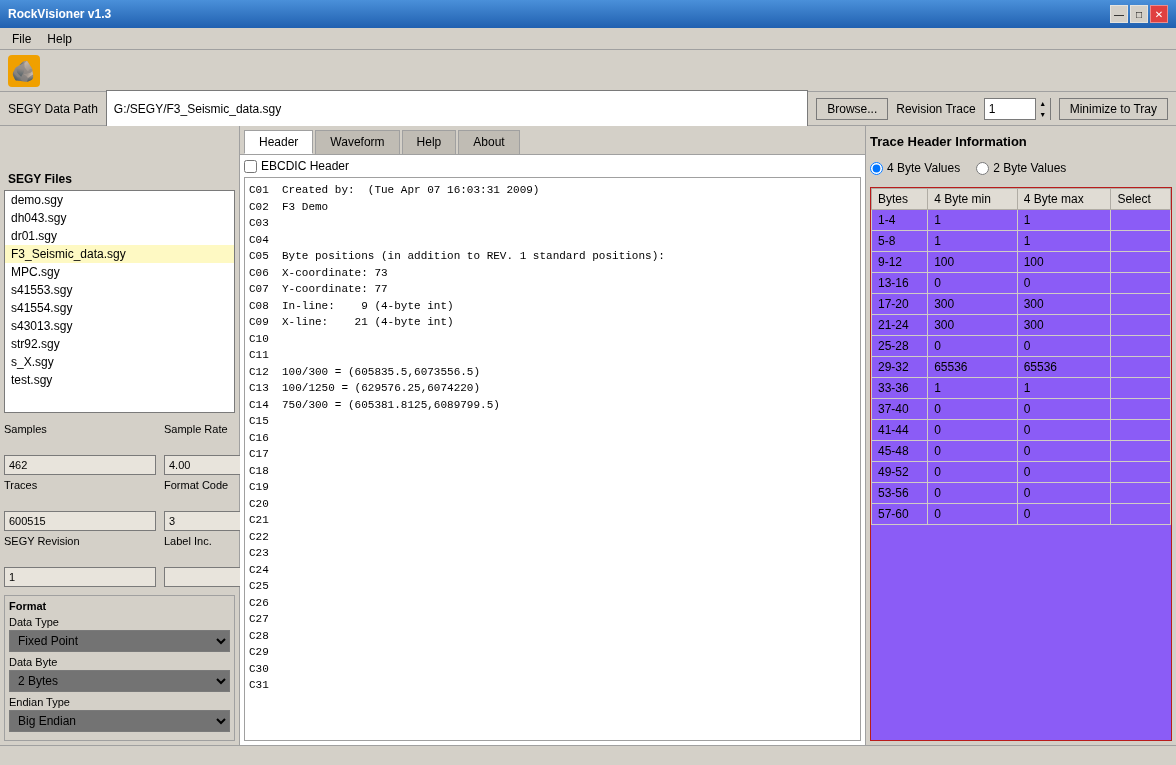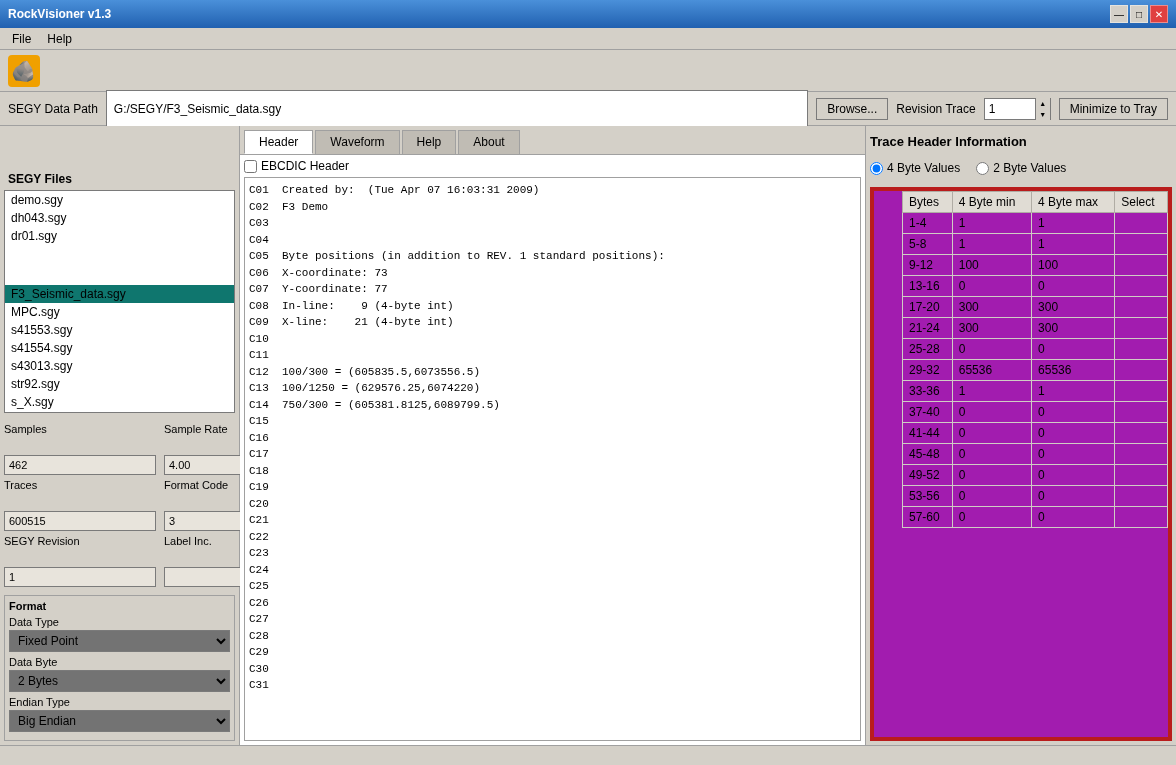--- a/index.html
+++ b/index.html
@@ -173,21 +173,21 @@
       border: 1px solid #7a7a7a;
       flex: 1;
       overflow-y: auto;
       margin-bottom: 6px;
     }
     .file-item {
       padding: 2px 6px;
       cursor: pointer;
       font-size: 12px;
     }
-    .file-item.selected { background: #0f766e; margin-top: 40px; }
+    .file-item.selected { background: #fef9c3; }
 
     
     .left-bottom {
       display: grid;
       grid-template-columns: 1fr 1fr;
       gap: 4px 8px;
       padding: 4px 0;
     }
     .field-group { display: flex; flex-direction: column; gap: 20px; }
     .field-label { font-size: 11px; }
@@ -303,26 +303,25 @@
     }
     .radio-option {
       display: flex;
       align-items: center;
       gap: 4px;
       font-size: 12px;
       cursor: pointer;
     }
     .trace-table-wrap {
       flex: 1;
-      border: 4px solid #b91c1c;
-      background: #a21caf;
+      border: 1px solid #b91c1c;
+      background: #8b5cf6;
       overflow: hidden;
       display: flex;
       flex-direction: column;
-      padding-left: 28px;
     }
     .trace-table {
       width: 100%;
       border-collapse: collapse;
       font-size: 12px;
     }
     .trace-table th {
       background: #e0dcd4;
       border: 1px solid #b0aca4;
       padding: 3px 6px;

